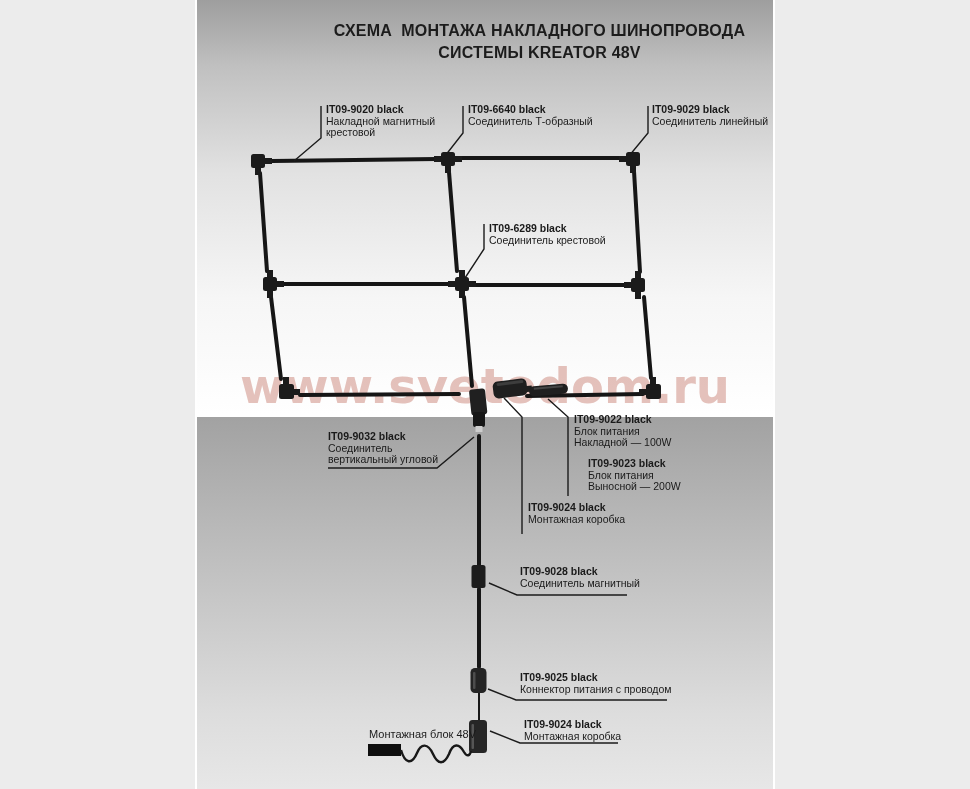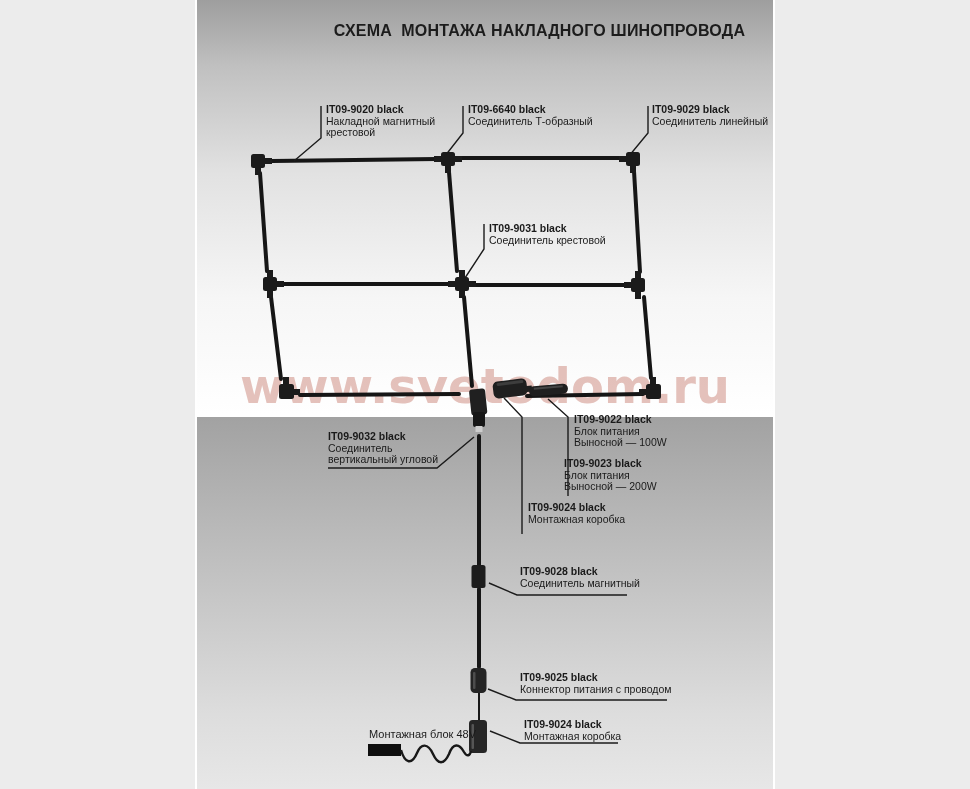--- a/index.html
+++ b/index.html
@@ -48,20 +48,21 @@
 <div class="photo">
   <div class="photo-top"></div>
   <div class="photo-sep"></div>
   <div class="photo-bottom"></div>
 </div>
 
 <div class="watermark">www.svetodom.ru</div>
 
 <div class="title">
   <div class="t1">СХЕМА  МОНТАЖА НАКЛАДНОГО ШИНОПРОВОДА</div>
+  <div class="t2">СИСТЕМЫ KREATOR 48V</div>
 </div>
 
 <svg class="diagram" width="970" height="789" viewBox="0 0 970 789">
 
   <g stroke="#161616" stroke-width="4" stroke-linecap="round">
     <line x1="272" y1="161" x2="437" y2="159"></line>
     <line x1="460" y1="158" x2="624" y2="158"></line>
     <line x1="283" y1="284" x2="450" y2="284"></line>
     <line x1="473" y1="285" x2="627" y2="285"></line>
     <line x1="300" y1="395" x2="459" y2="394"></line>
@@ -180,37 +181,37 @@
   <b>IT09-6640 black</b>
   <span>Соединитель Т-образный</span>
 </div>
 
 <div class="lbl" style="left:652px;top:104px">
   <b>IT09-9029 black</b>
   <span>Соединитель линейный</span>
 </div>
 
 <div class="lbl" style="left:489px;top:223px">
-  <b>IT09-9031 black</b>
+  <b>IT09-6289 black</b>
   <span>Соединитель крестовой</span>
 </div>
 
 <div class="lbl" style="left:328px;top:431px">
   <b>IT09-9032 black</b>
   <span>Соединитель</span>
   <span>вертикальный угловой</span>
 </div>
 
 <div class="lbl" style="left:574px;top:414px">
   <b>IT09-9022 black</b>
   <span>Блок питания</span>
-  <span>Выносной — 100W</span>
-</div>
-
-<div class="lbl" style="left:564px;top:458px">
+  <span>Накладной — 100W</span>
+</div>
+
+<div class="lbl" style="left:588px;top:458px">
   <b>IT09-9023 black</b>
   <span>Блок питания</span>
   <span>Выносной — 200W</span>
 </div>
 
 <div class="lbl" style="left:528px;top:502px">
   <b>IT09-9024 black</b>
   <span>Монтажная коробка</span>
 </div>
 

